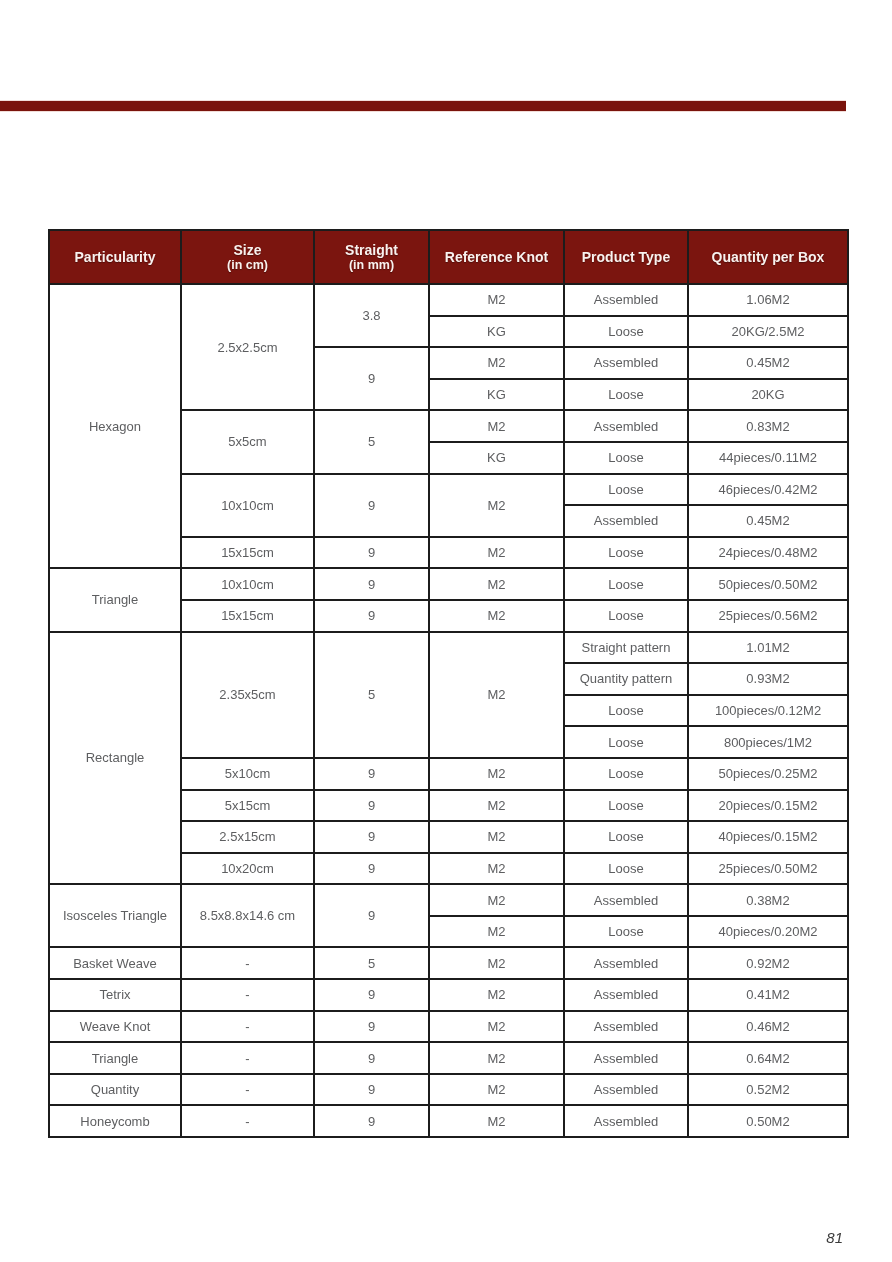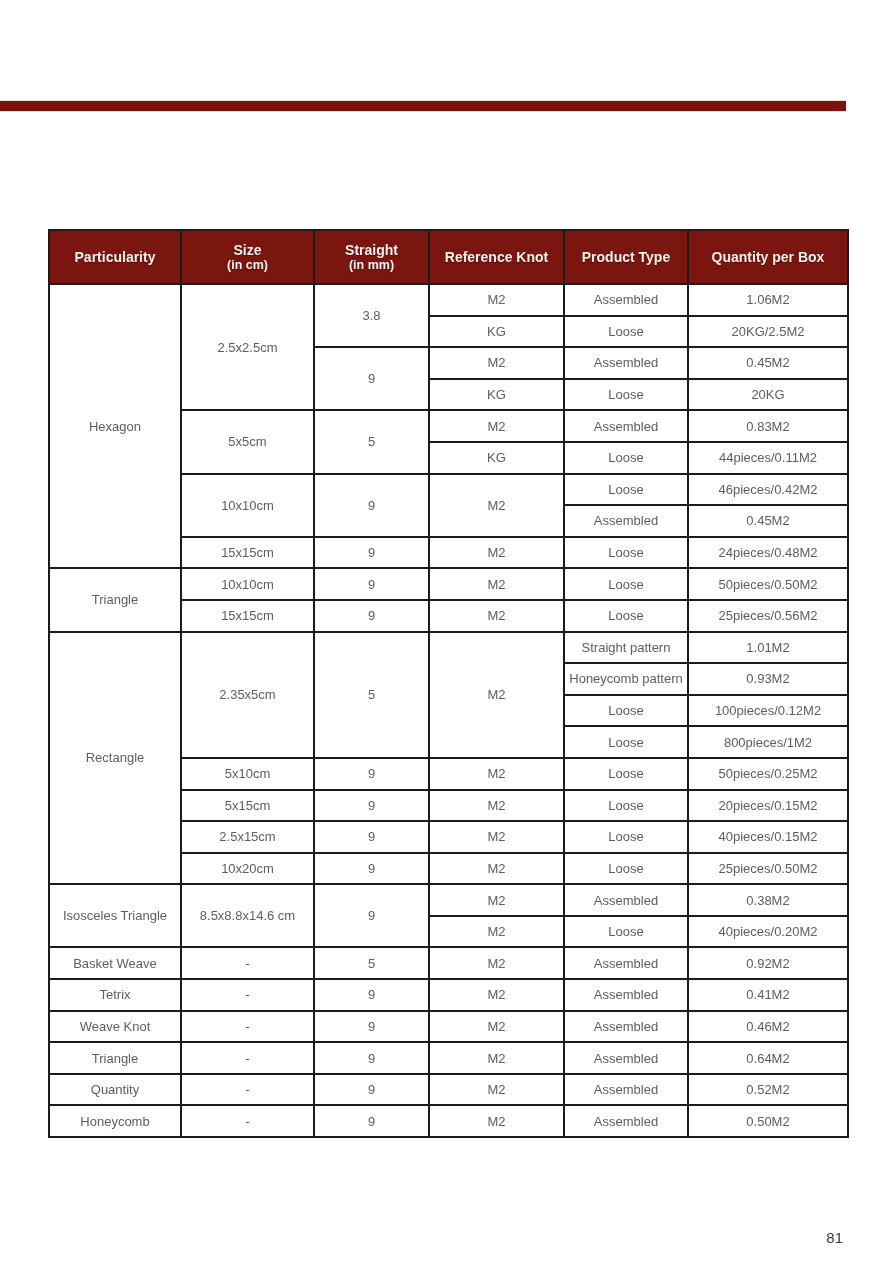--- a/index.html
+++ b/index.html
@@ -66,20 +66,21 @@
   .col-thickness     { width: 115px; }
   .col-refunit       { width: 135px; }
   .col-prodtype      { width: 124px; }
   .col-qty           { width: 160px; }
   .page-number {
     position: absolute;
     top: 1229px;
     right: 45px;
     font-size: 15px;
     color: #3c3c3c;
+    font-style: italic;
   }
 </style>
 </head>
 <body>
 
 <div class="page">
 
   <div class="top-bar"></div>
 
   <table class="spec-table">
@@ -187,21 +188,21 @@
         </tr>
         <tr>
           <td rowspan="8">Rectangle</td>
           <td rowspan="4">2.35x5cm</td>
           <td rowspan="4">5</td>
           <td rowspan="4">M2</td>
           <td>Straight pattern</td>
           <td>1.01M2</td>
         </tr>
         <tr>
-          <td>Honeycomb pattern</td>
+          <td>Quantity pattern</td>
           <td>0.93M2</td>
         </tr>
         <tr>
           <td>Loose</td>
           <td>100pieces/0.12M2</td>
         </tr>
         <tr>
           <td>Loose</td>
           <td>800pieces/1M2</td>
         </tr>

